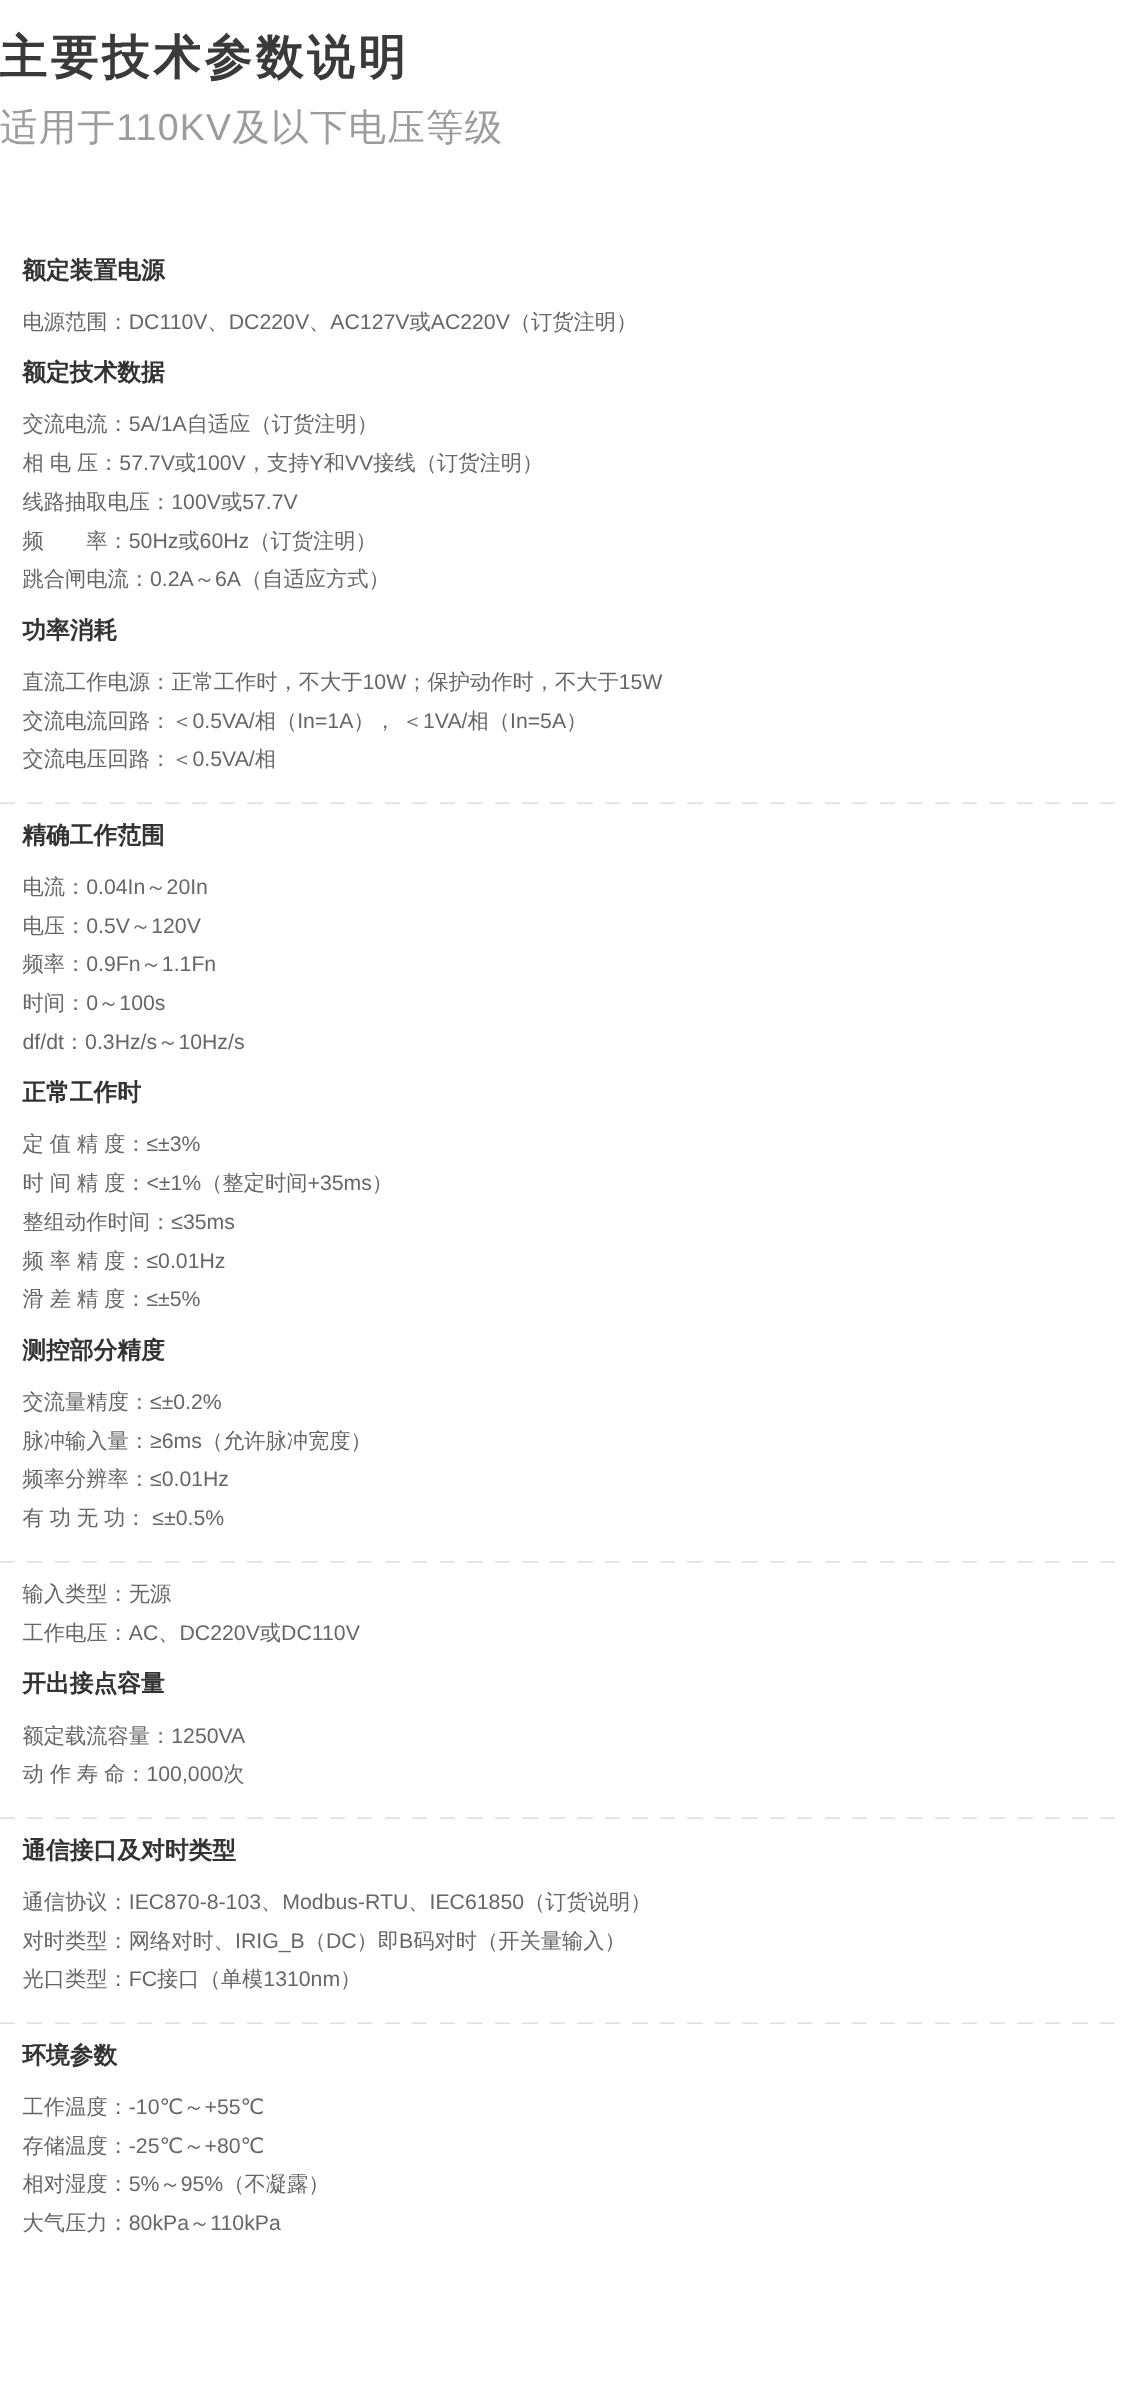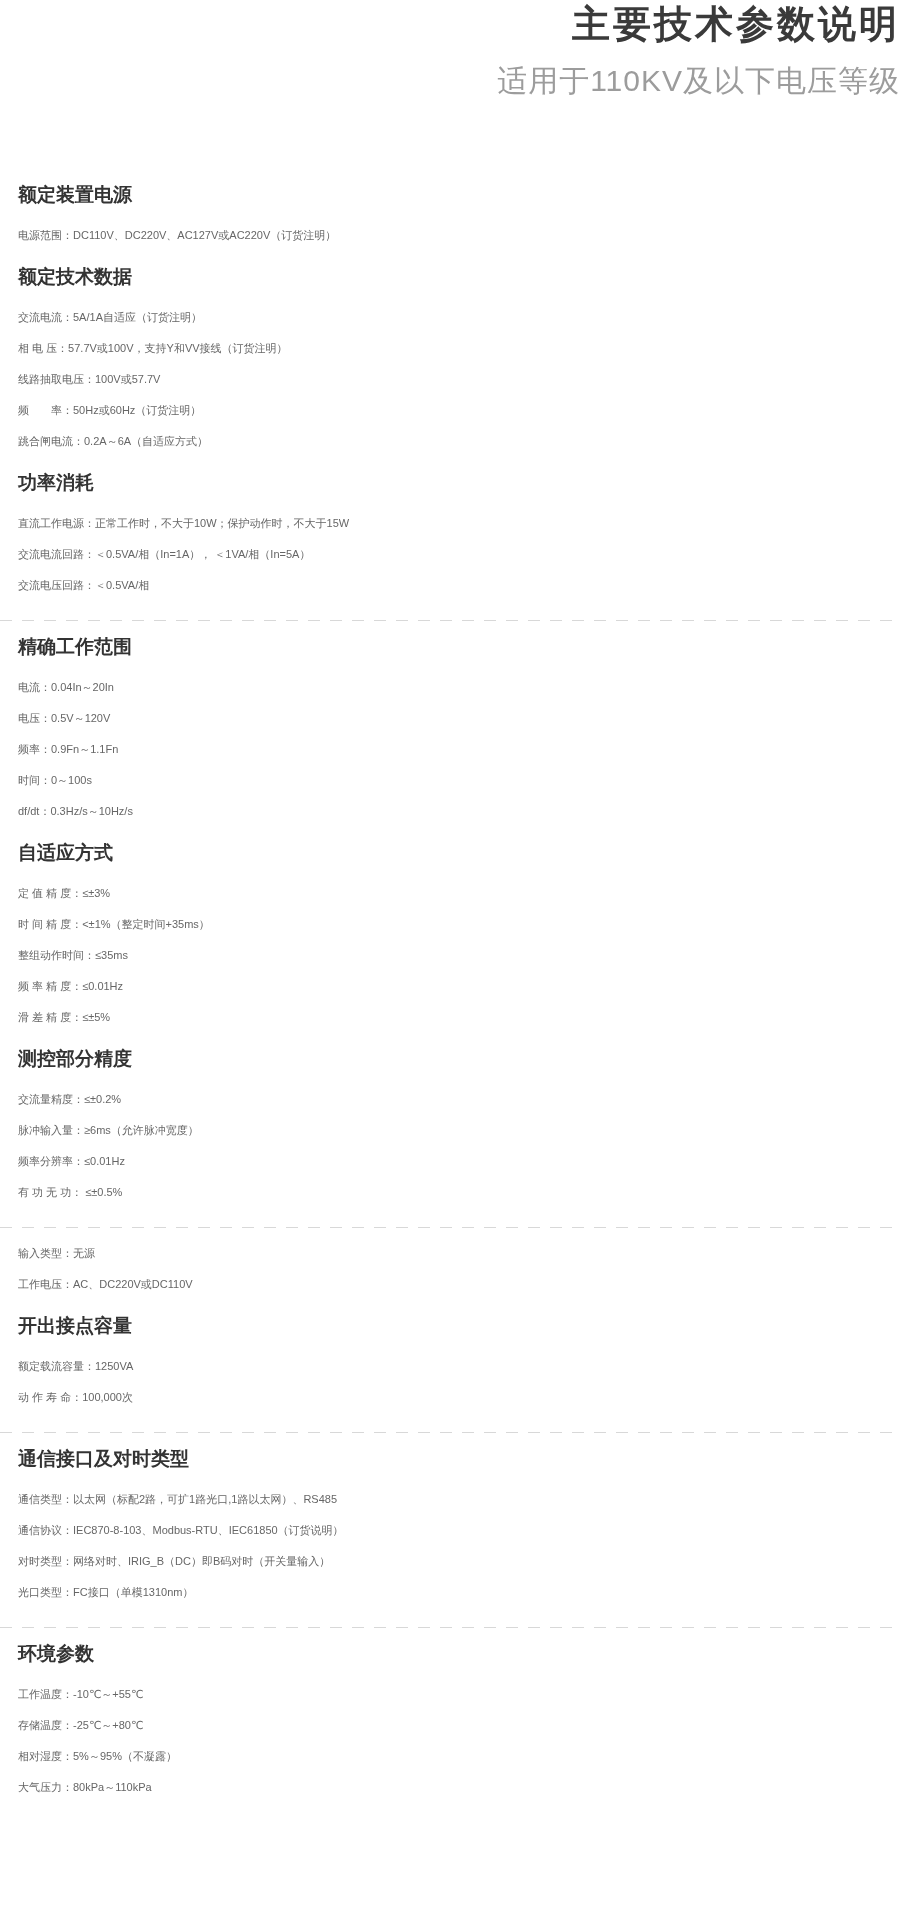--- a/index.html
+++ b/index.html
@@ -5,21 +5,21 @@
   html, body { margin: 0; padding: 0; }
   body {
     width: 900px;
     min-height: 1920px;
     background: #ffffff;
     font-family: "Liberation Sans", "DejaVu Sans", sans-serif;
     -webkit-font-smoothing: antialiased;
   }
   .page { width: 900px; }
 
-  .header { text-align: right; }
+  .header { padding-top: 22px; text-align: left; }
   .title {
     margin: 0;
     font-size: 38px;
     line-height: 48px;
     font-weight: 700;
     color: #3a3a3a;
     letter-spacing: 3px;
   }
   .subtitle {
     margin: 16px 0 0 0;
@@ -34,21 +34,21 @@
 
   .section-heading {
     margin: 13px 0 12px 0;
     font-size: 19px;
     line-height: 26px;
     font-weight: 700;
     color: #333333;
   }
   .spec-line {
     margin: 0;
-    font-size: 11px;
+    font-size: 17px;
     line-height: 31px;
     color: #666666;
   }
 
   .divider {
     height: 1px;
     margin: 19px -18px 10px -18px;
     background: repeating-linear-gradient(90deg, #d8d8d8 0 12px, transparent 12px 22px);
   }
 </style>
@@ -90,21 +90,21 @@
     <section class="group">
       <div>
         <h3 class="section-heading">精确工作范围</h3>
         <p class="spec-line">电流：0.04In～20In</p>
         <p class="spec-line">电压：0.5V～120V</p>
         <p class="spec-line">频率：0.9Fn～1.1Fn</p>
         <p class="spec-line">时间：0～100s</p>
         <p class="spec-line">df/dt：0.3Hz/s～10Hz/s</p>
       </div>
       <div>
-        <h3 class="section-heading">自适应方式</h3>
+        <h3 class="section-heading">正常工作时</h3>
         <p class="spec-line">定 值 精 度：≤±3%</p>
         <p class="spec-line">时 间 精 度：&lt;±1%（整定时间+35ms）</p>
         <p class="spec-line">整组动作时间：≤35ms</p>
         <p class="spec-line">频 率 精 度：≤0.01Hz</p>
         <p class="spec-line">滑 差 精 度：≤±5%</p>
       </div>
       <div>
         <h3 class="section-heading">测控部分精度</h3>
         <p class="spec-line">交流量精度：≤±0.2%</p>
         <p class="spec-line">脉冲输入量：≥6ms（允许脉冲宽度）</p>
@@ -125,21 +125,20 @@
         <p class="spec-line">额定载流容量：1250VA</p>
         <p class="spec-line">动 作 寿 命：100,000次</p>
       </div>
     </section>
 
     <div class="divider"></div>
 
     <section class="group">
       <div>
         <h3 class="section-heading">通信接口及对时类型</h3>
-        <p class="spec-line">通信类型：以太网（标配2路，可扩1路光口,1路以太网）、RS485</p>
         <p class="spec-line">通信协议：IEC870-8-103、Modbus-RTU、IEC61850（订货说明）</p>
         <p class="spec-line">对时类型：网络对时、IRIG_B（DC）即B码对时（开关量输入）</p>
         <p class="spec-line">光口类型：FC接口（单模1310nm）</p>
       </div>
     </section>
 
     <div class="divider"></div>
 
     <section class="group">
       <div>

